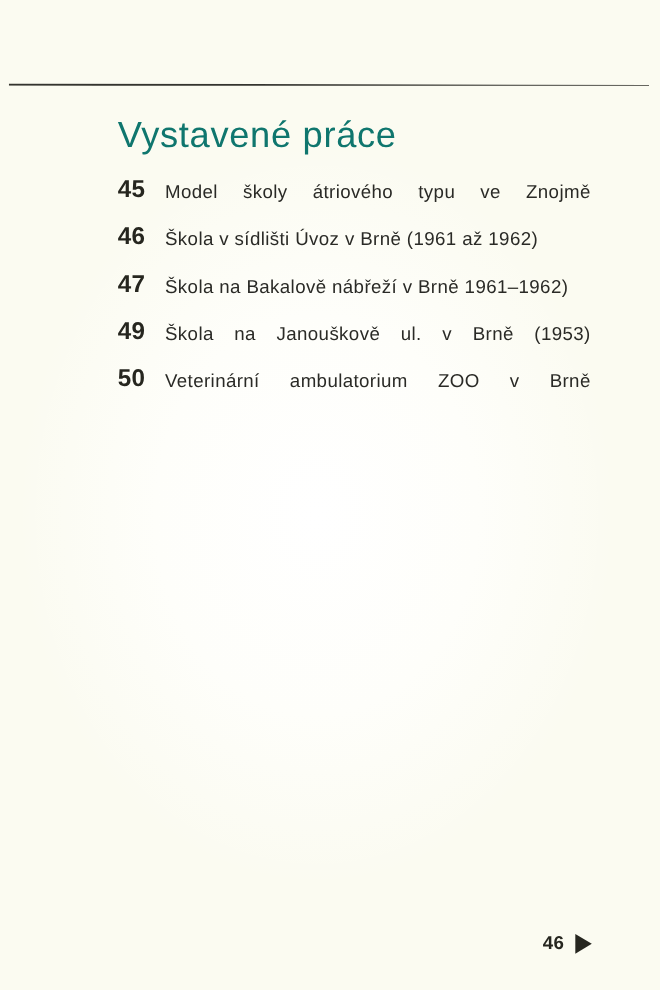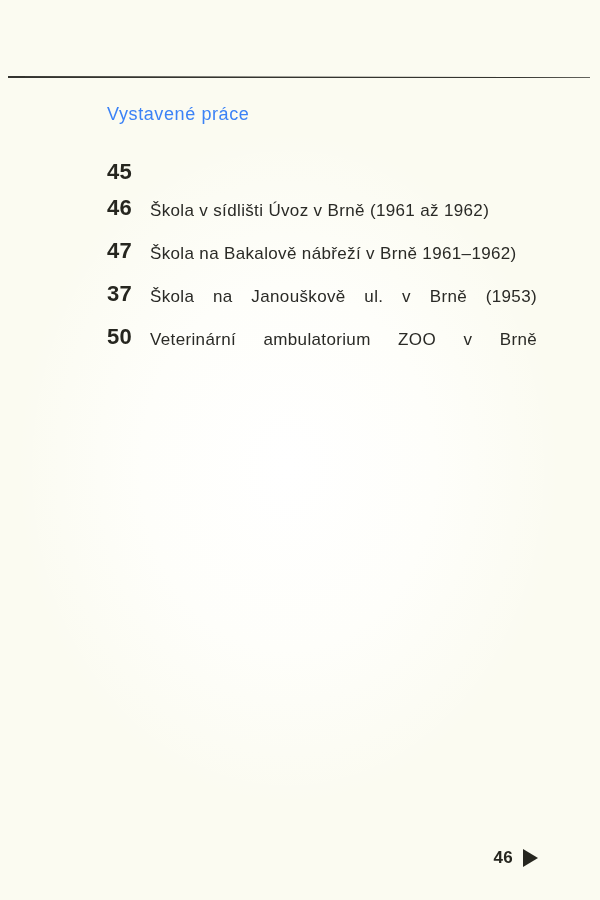--- a/index.html
+++ b/index.html
@@ -52,24 +52,24 @@
     background: #34342f;
     transform: rotate(0.12deg);
     transform-origin: left center;
   }
 
   
   .heading {
     position: absolute;
     left: 107px;
     top: 104px;
-    font-size: 18px;
+    font-size: 33px;
     font-weight: 300;
     letter-spacing: 0.6px;
-    color: #3b82f6;
+    color: #0f766e;
     white-space: nowrap;
   }
 
   
   .list {
     position: absolute;
     left: 107px;
     top: 160px;
     width: 430px;
   }
@@ -149,35 +149,36 @@
   <div class="top-rule">
     <div class="line"></div>
   </div>
 
   <div class="heading">Vystavené práce</div>
 
   <div class="list">
 
     <div class="entry">
       <div class="entry-num">45</div>
+      <div class="entry-text stretch">Model školy átriového typu ve Znojmě</div>
     </div>
 
     <div class="entry">
       <div class="entry-num">46</div>
       <div class="entry-text">Škola v sídlišti Úvoz v Brně (1961 až 1962)</div>
     </div>
 
     <div class="entry">
       <div class="entry-num">47</div>
       <div class="entry-text">Škola na Bakalově nábřeží v Brně 1961–1962)</div>
     </div>
 
 
     <div class="entry">
-      <div class="entry-num">37</div>
+      <div class="entry-num">49</div>
       <div class="entry-text stretch">Škola na Janouškově ul. v Brně (1953)</div>
     </div>
 
     <div class="entry">
       <div class="entry-num">50</div>
       <div class="entry-text stretch">Veterinární ambulatorium ZOO v Brně</div>
     </div>
 
   </div>
 

